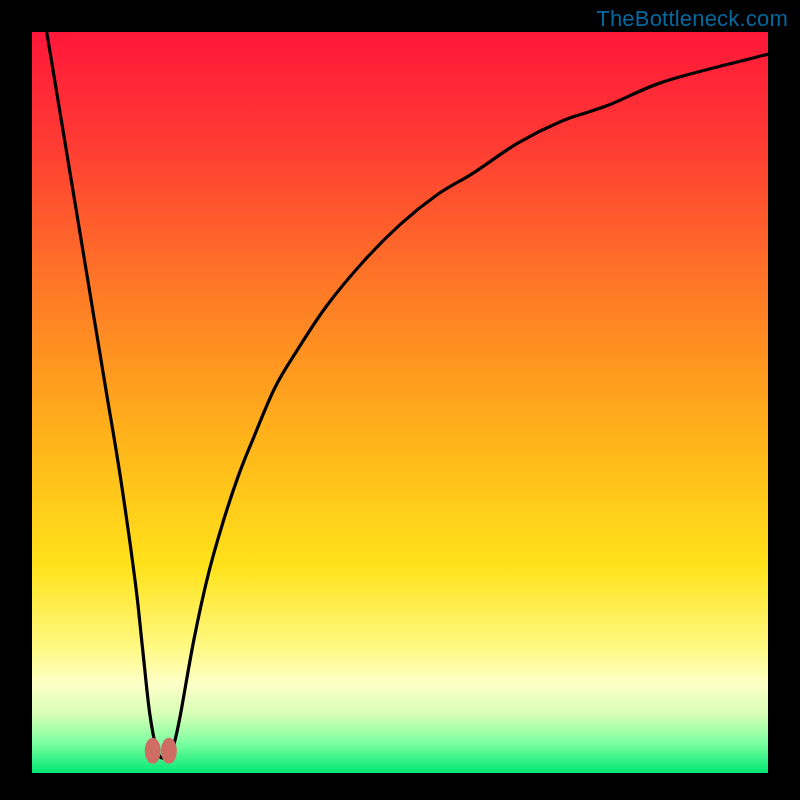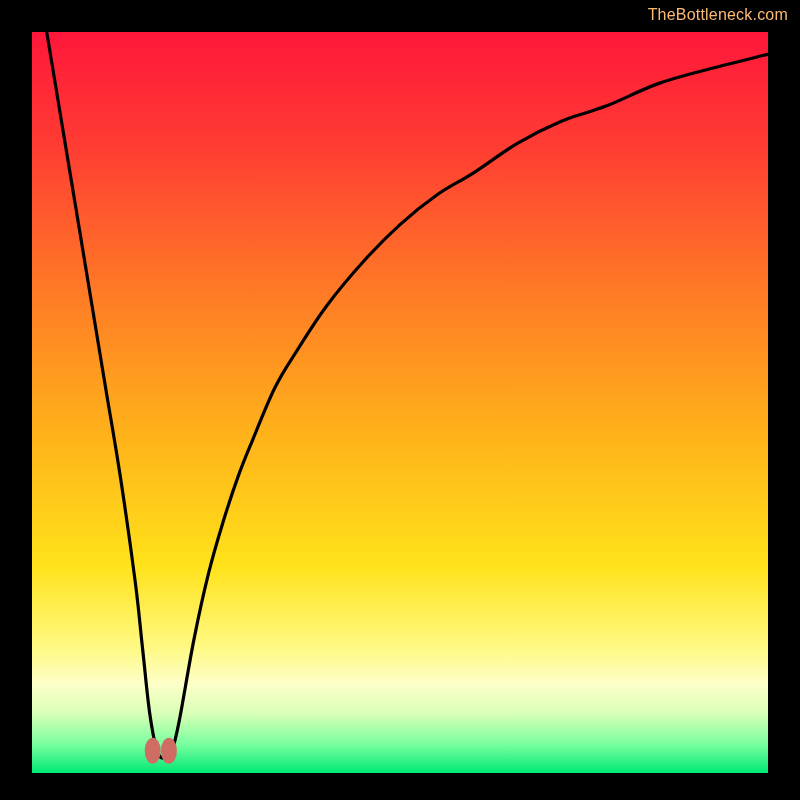--- a/index.html
+++ b/index.html
@@ -17,22 +17,22 @@
     background: #000;
   }
   .plot {
     position: absolute;
     display: block;
   }
   .watermark {
     position: absolute;
     top: 6px;
     right: 12px;
-    color: #fdba74;
-    font-size: 16px;
+    color: #0369a1;
+    font-size: 22px;
     font-weight: 400;
     letter-spacing: 0.2px;
     user-select: none;
   }
 </style>
 </head>
 <body>
 
 <div class="frame">
 

